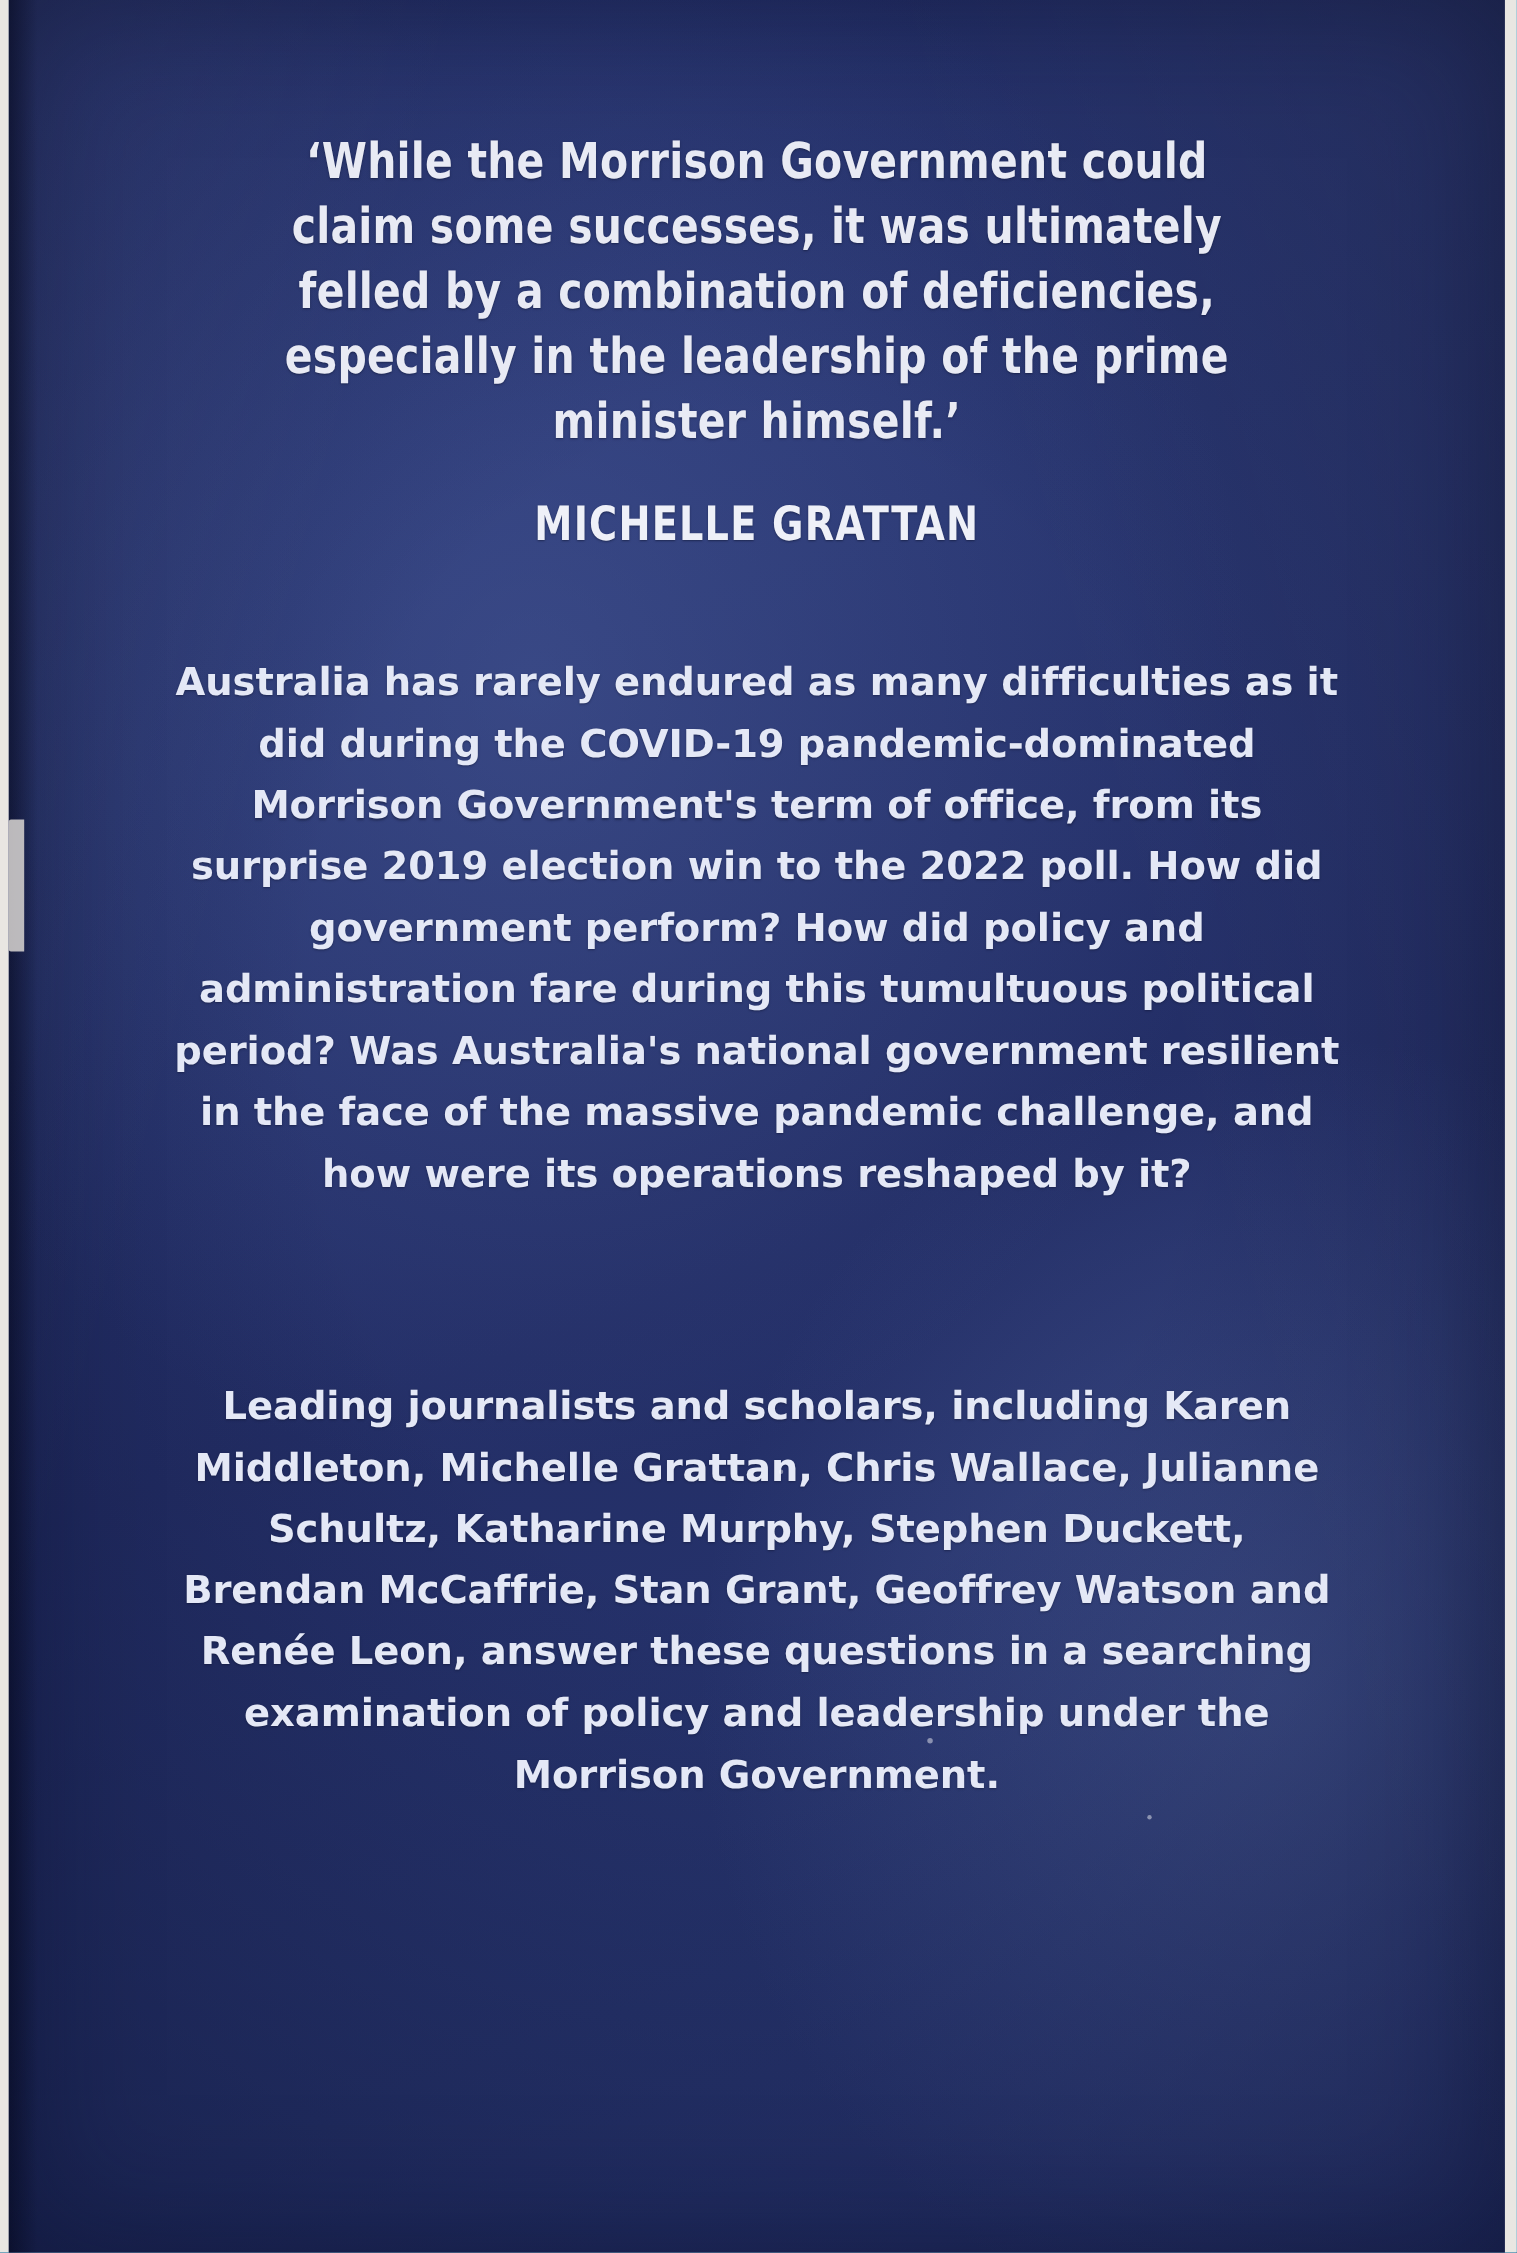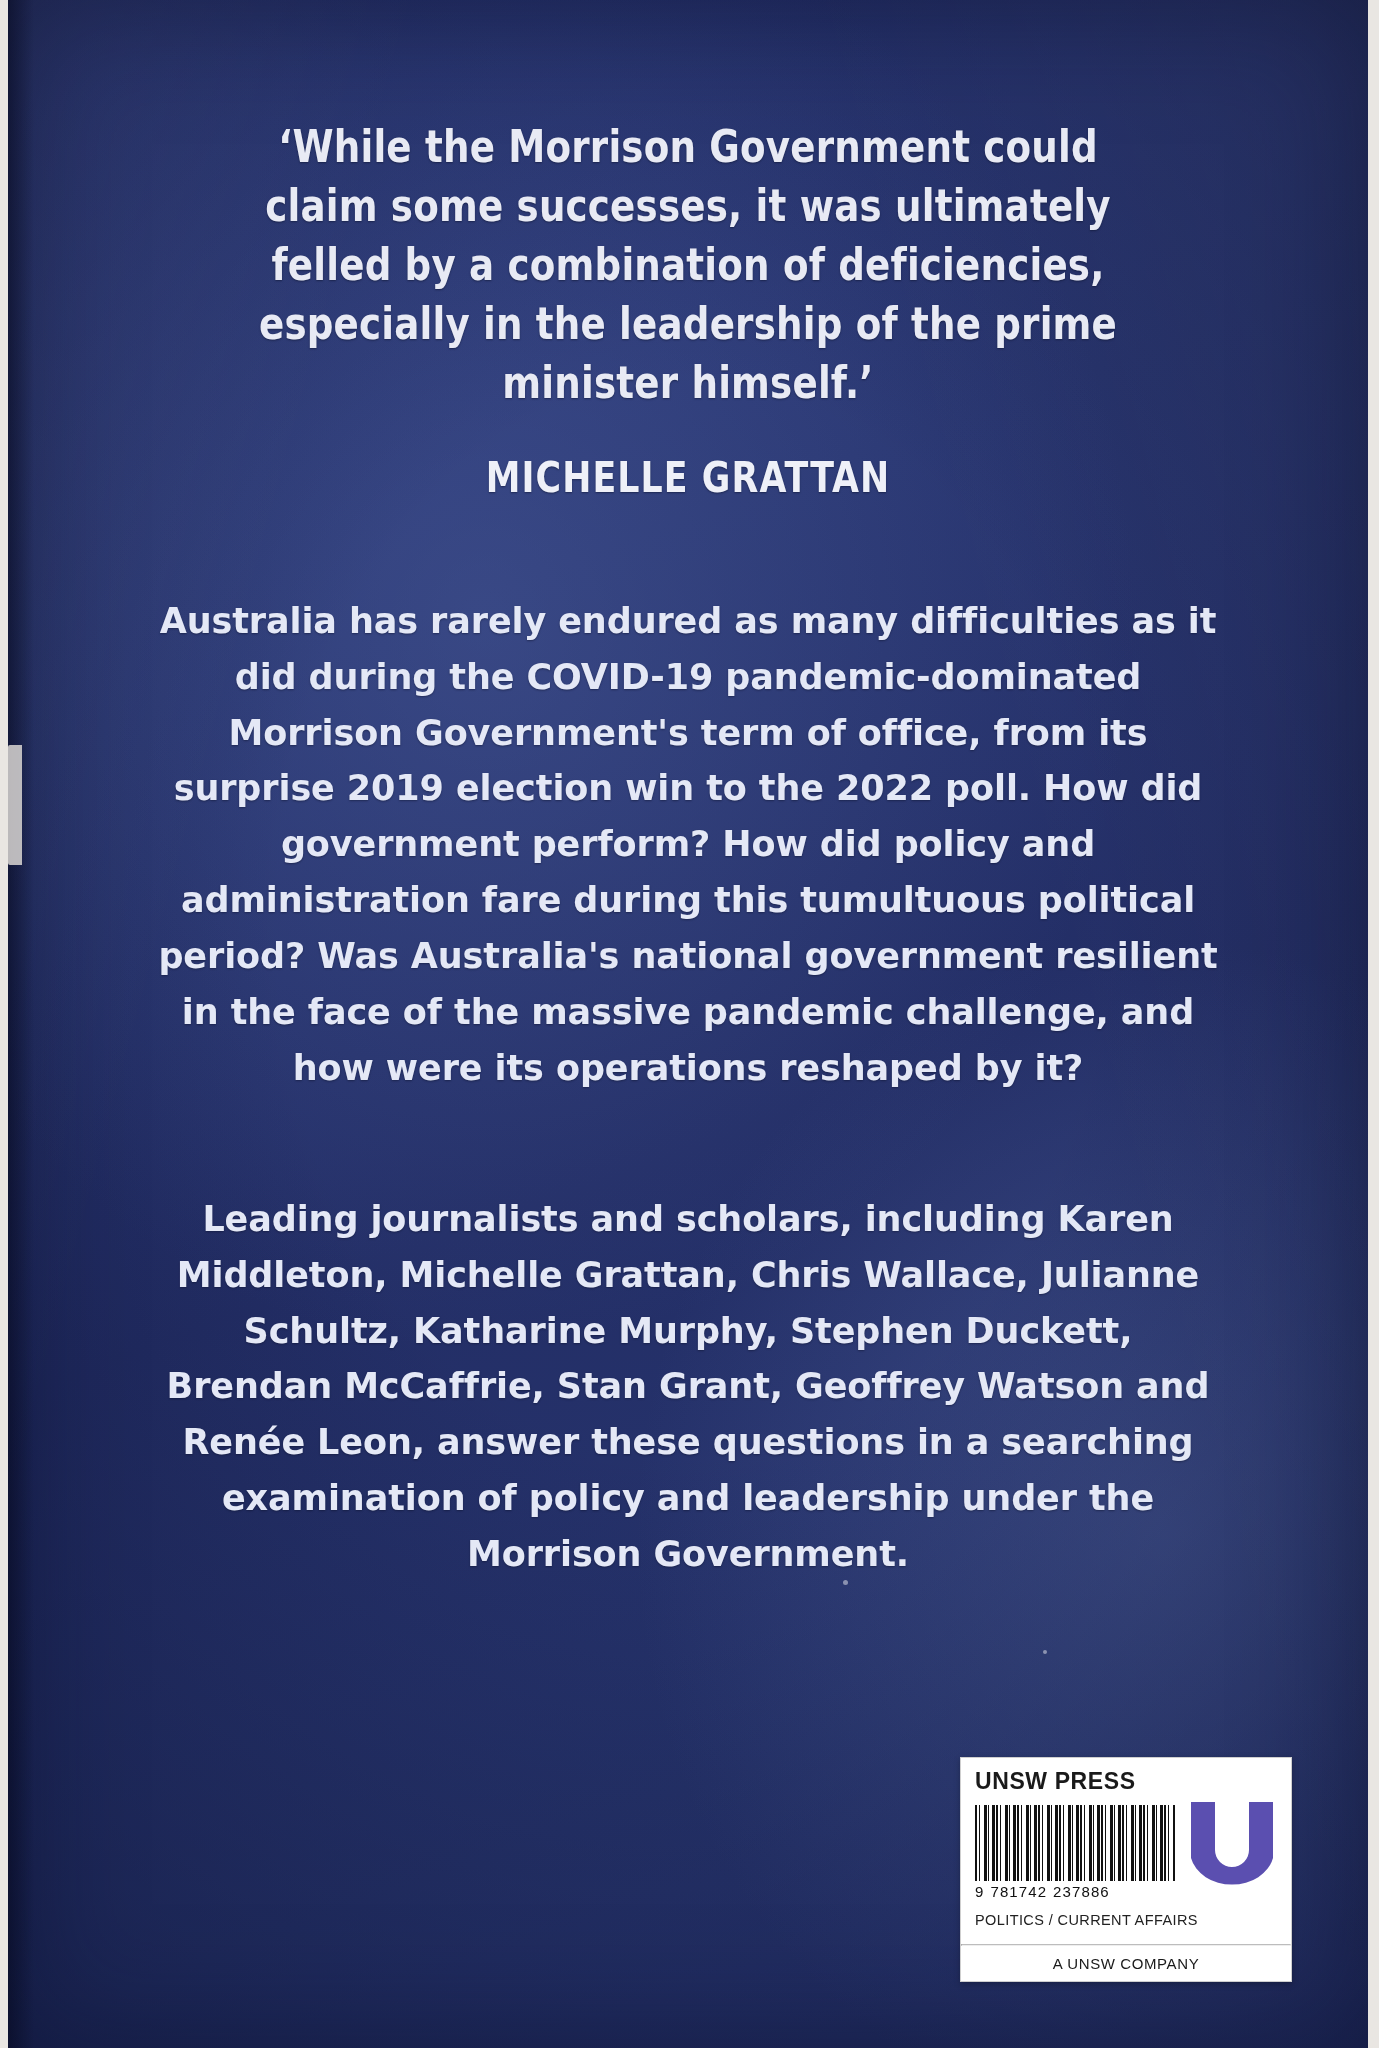--- a/index.html
+++ b/index.html
@@ -118,21 +118,21 @@
     text-align: center;
     color: #e4e8f6;
     font-family: "DejaVu Sans", sans-serif;
     font-weight: 600;
     font-size: 35px;
     line-height: 1.595;
     letter-spacing: -0.1px;
     text-shadow: 0 1px 2px rgba(10,15,40,0.45);
   }
   .blurb-1 { top: 594px; }
-  .blurb-2 { top: 1192px; }
+  .blurb-2 { top: 1252px; }
 
   
   .pub-block {
     position: absolute;
     left: 952px;
     top: 1757px;
     width: 330px;
     background: #ffffff;
     border: 1px solid #cfcfcf;
     box-shadow: 0 2px 6px rgba(0,0,0,0.25);
@@ -224,39 +224,16 @@
       <div class="quote-author">MICHELLE GRATTAN</div>
 
       <div class="blurb blurb-1">Australia has rarely endured as many difficulties as it did during the COVID-19 pandemic-dominated Morrison Government's term of office, from its surprise 2019 election win to the 2022 poll. How did government perform? How did policy and administration fare during this tumultuous political period? Was Australia's national government resilient in the face of the massive pandemic challenge, and how were its operations reshaped by it?</div>
 
       <div class="blurb blurb-2">Leading journalists and scholars, including Karen Middleton, Michelle Grattan, Chris Wallace, Julianne Schultz, Katharine Murphy, Stephen Duckett, Brendan McCaffrie, Stan Grant, Geoffrey Watson and Renée Leon, answer these questions in a searching examination of policy and leadership under the Morrison Government.</div>
 
       <div class="speck" style="left:700px; top:1336px; width:4px; height:4px;"></div>
       <div class="speck" style="left:835px; top:1580px; width:5px; height:5px;"></div>
       <div class="speck" style="left:1035px; top:1650px; width:4px; height:4px;"></div>
 
-      <div class="pub-block">
-        <div class="pub-inner">
-          <div class="pub-name">UNSW PRESS</div>
-
-          <div class="barcode"></div>
-
-          <div class="barcode-digits">
-            <span>9</span>
-            <span>781742</span>
-            <span>237886</span>
-          </div>
-
-          <div class="pub-category">POLITICS / CURRENT AFFAIRS</div>
-
-          <div class="pub-logo">
-            <svg viewBox="0 0 86 92" width="86" height="92" aria-hidden="true">
-              <path d="M2 2 H26 V50 a17 17 0 0 0 34 0 V2 H84 V58 a42 34 0 0 1 -82 0 Z" fill="#5b4fb0"></path>
-            </svg>
-          </div>
-        </div>
-        <hr class="pub-divider">
-        <div class="pub-footer">A UNSW COMPANY</div>
-      </div>
 
     </div>
   </div>
 </div>
 
 </body></html>

